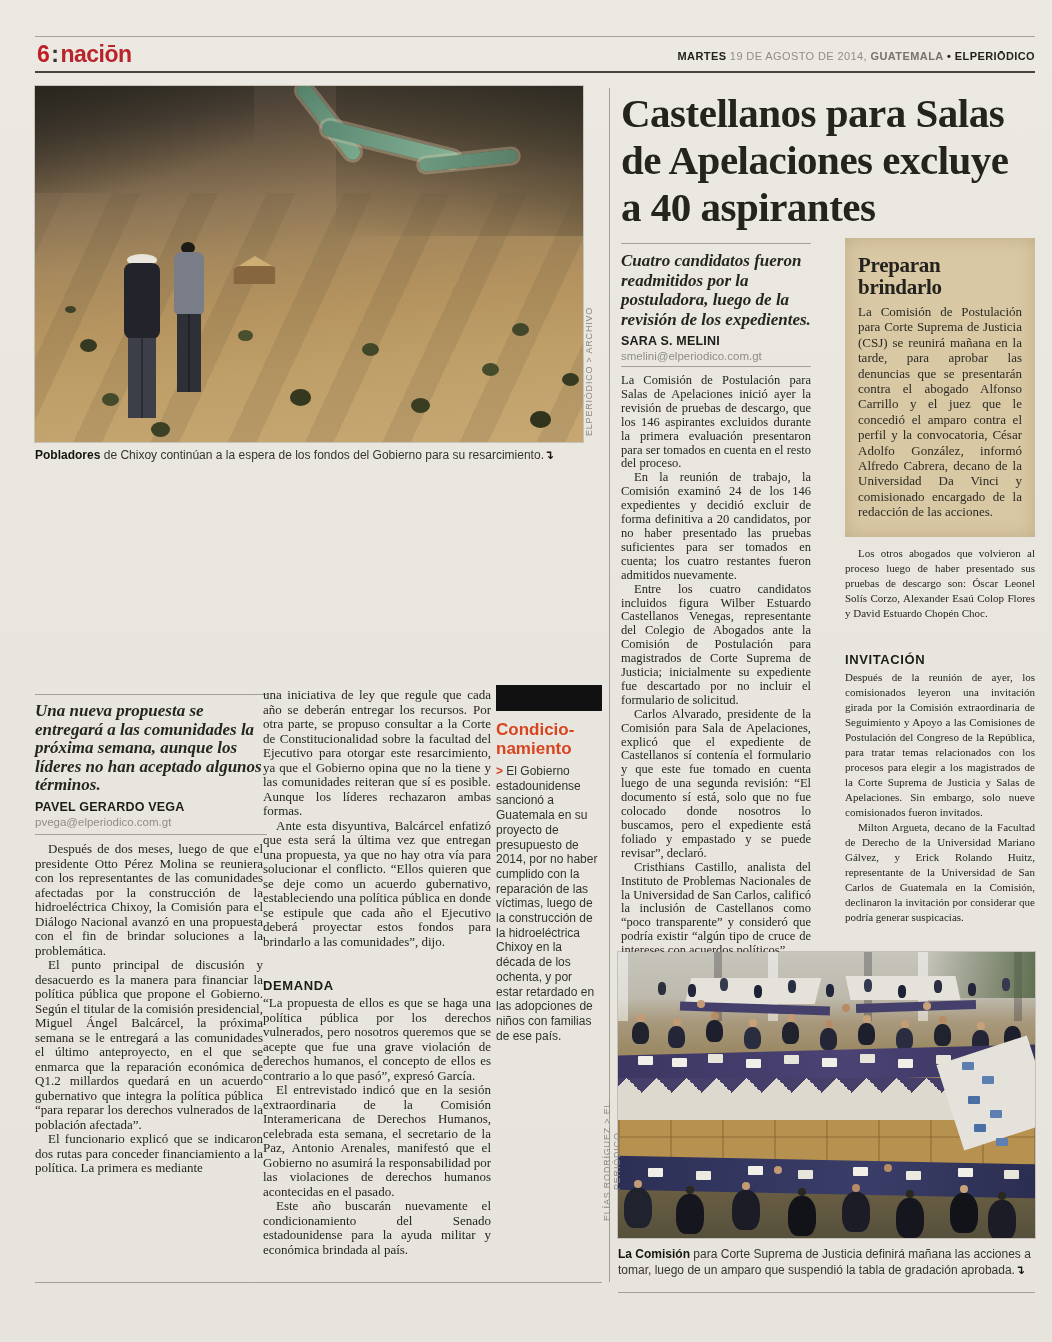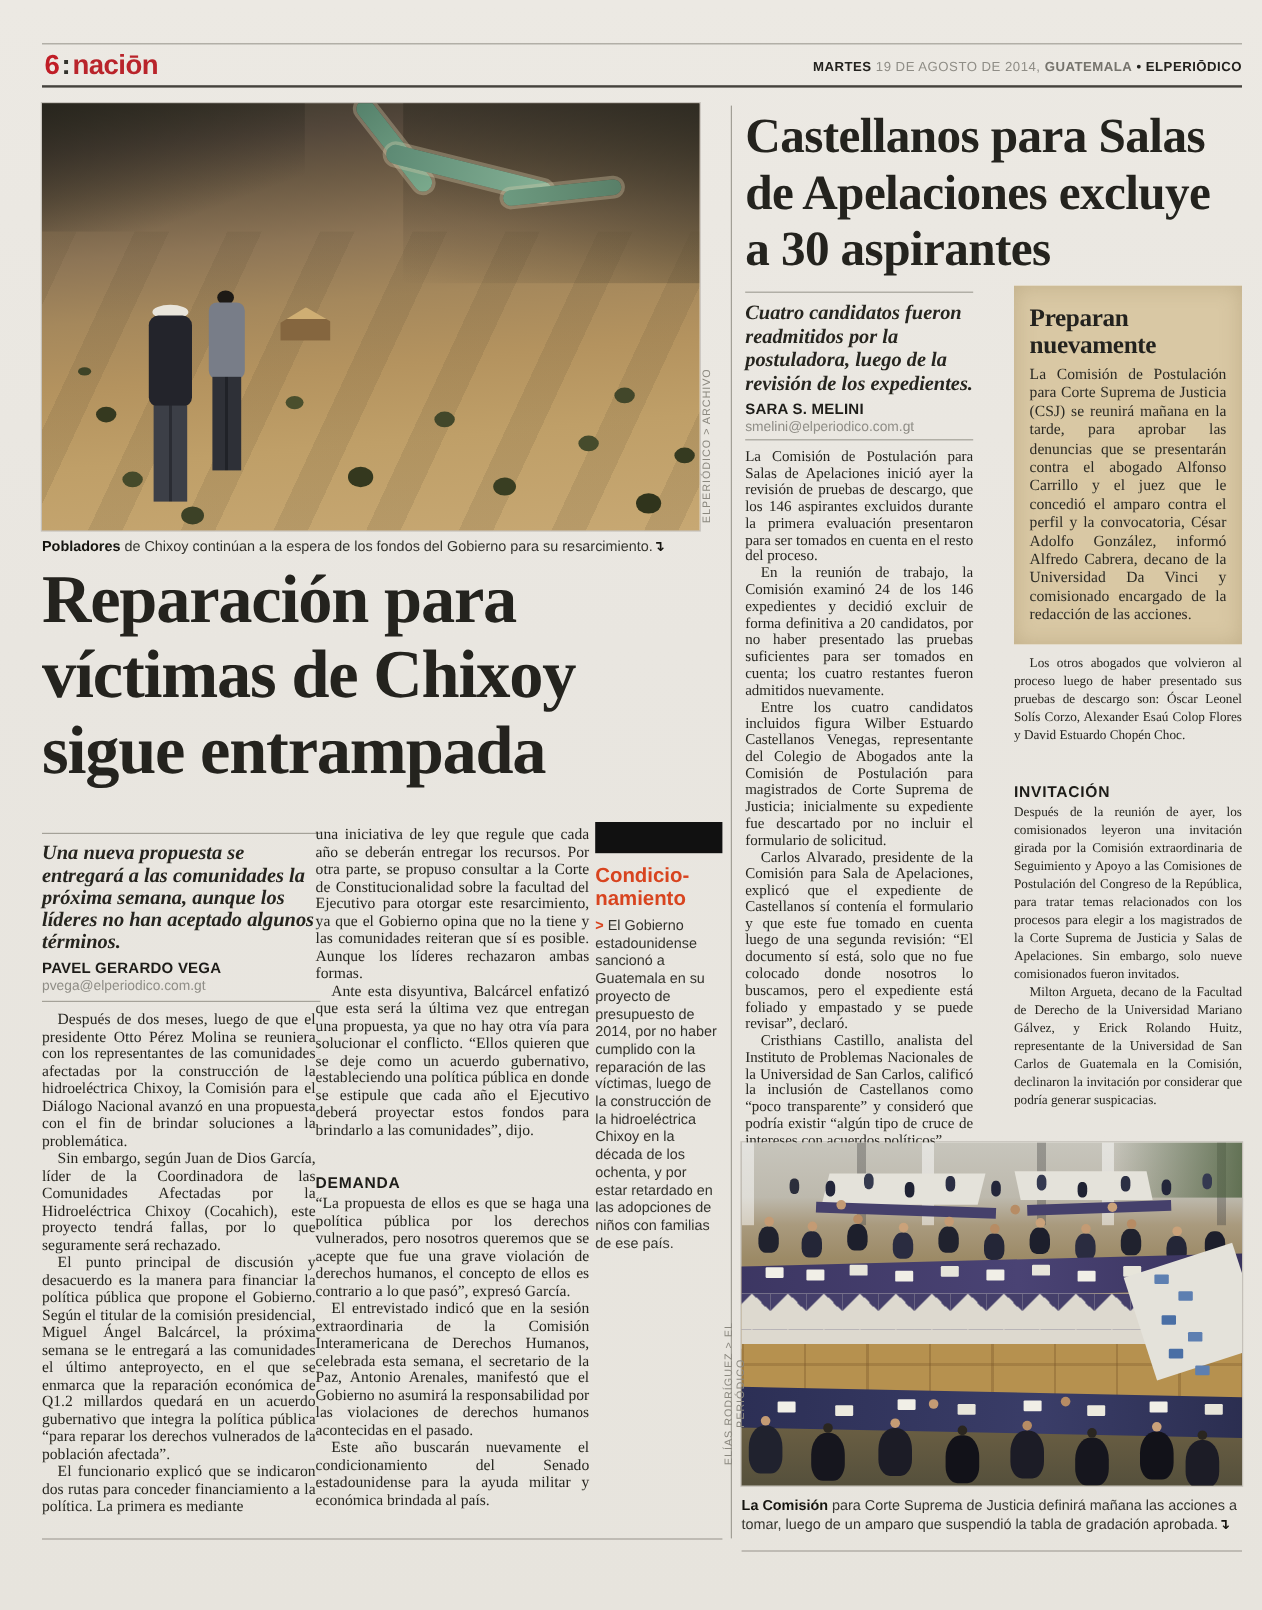--- a/index.html
+++ b/index.html
@@ -133,35 +133,29 @@
       <div style="left:3px;top:10px;width:30px;height:64px;background:#787d88;border-radius:7px;"></div>
       <div style="left:6px;top:72px;width:24px;height:78px;background:linear-gradient(90deg,#2e3037 45%,#202228 45% 55%,#2e3037 55%);"></div>
     </div>
   </div>
   <div class="credit" style="left:584px;top:300px;height:142px;">ELPERIÓDICO &gt; ARCHIVO</div>
   <div class="cap abs" style="left:35px;top:447px;width:566px;">
     <b>Pobladores</b>
     <span>de Chixoy continúan a la espera de los fondos del Gobierno para su resarcimiento.</span><span class="arrow">↴</span>
   </div>
 
-  <div class="headline h-main abs" style="left:35px;top:468px;width:585px;">
-    <div>Reparación para</div>
-    <div>víctimas de Chixoy</div>
-    <div>sigue entrampada</div>
-  </div>
 
   <div class="hr" style="left:35px;top:694px;width:232px;"></div>
   <div class="lead abs" style="left:35px;top:702px;width:236px;">Una nueva propuesta se entregará a las comunidades la próxima semana, aunque los líderes no han aceptado algunos términos.</div>
   <div class="byline abs" style="left:35px;top:800px;text-align:right;">PAVEL GERARDO VEGA</div>
   <div class="mail abs" style="left:35px;top:816px;">pvega@elperiodico.com.gt</div>
   <div class="hr" style="left:35px;top:834px;width:232px;"></div>
 
   <div class="bcol m-col indent-all abs" style="left:35px;top:842px;width:228px;">
       <p>Después de dos meses, luego de que el presidente Otto Pérez Molina se reuniera con los representantes de las comunidades afectadas por la construcción de la hidroeléctrica Chixoy, la Comisión para el Diálogo Nacional avanzó en una propuesta con el fin de brindar soluciones a la problemática.</p>
-      <p>Sin embargo, según Juan de Dios García, líder de la Coordinadora de las Comunidades Afectadas por la Hidroeléctrica Chixoy (Cocahich), este proyecto tendrá fallas, por lo que seguramente será rechazado.</p>
       <p>El punto principal de discusión y desacuerdo es la manera para financiar la política pública que propone el Gobierno. Según el titular de la comisión presidencial, Miguel Ángel Balcárcel, la próxima semana se le entregará a las comunidades el último anteproyecto, en el que se enmarca que la reparación económica de Q1.2 millardos quedará en un acuerdo gubernativo que integra la política pública “para reparar los derechos vulnerados de la población afectada”.</p>
       <p>El funcionario explicó que se indicaron dos rutas para conceder financiamiento a la política. La primera es mediante</p>
     </div>
   <div class="bcol m-col indent-rest abs" style="left:263px;top:688px;width:228px;">
       <p>una iniciativa de ley que regule que cada año se deberán entregar los recursos. Por otra parte, se propuso consultar a la Corte de Constitucionalidad sobre la facultad del Ejecutivo para otorgar este resarcimiento, ya que el Gobierno opina que no la tiene y las comunidades reiteran que sí es posible. Aunque los líderes rechazaron ambas formas.</p>
       <p>Ante esta disyuntiva, Balcárcel enfatizó que esta será la última vez que entregan una propuesta, ya que no hay otra vía para solucionar el conflicto. “Ellos quieren que se deje como un acuerdo gubernativo, estableciendo una política pública en donde se estipule que cada año el Ejecutivo deberá proyectar estos fondos para brindarlo a las comunidades”, dijo.</p>
     </div>
   <div class="subhead abs" style="left:263px;top:978px;">DEMANDA</div>
   <div class="bcol m-col indent-rest abs" style="left:263px;top:996px;width:228px;">
       <p>“La propuesta de ellos es que se haga una política pública por los derechos vulnerados, pero nosotros queremos que se acepte que fue una grave violación de derechos humanos, el concepto de ellos es contrario a lo que pasó”, expresó García.</p>
@@ -178,39 +172,39 @@
   <div class="cond-body abs" style="left:496px;top:764px;width:106px;">
     <span class="gt">&gt;</span>
     <span>El Gobierno estadounidense sancionó a Guatemala en su proyecto de presupuesto de 2014, por no haber cumplido con la reparación de las víctimas, luego de la construcción de la hidroeléctrica Chixoy en la década de los ochenta, y por estar retardado en las adopciones de niños con familias de ese país.</span>
   </div>
 
   <div class="vrule" style="left:609px;top:88px;height:1194px;"></div>
 
   <div class="headline h-right abs" style="left:621px;top:90px;width:416px;">
     <div>Castellanos para Salas</div>
     <div>de Apelaciones excluye</div>
-    <div>a 30 aspirantes</div>
+    <div>a 40 aspirantes</div>
   </div>
   <div class="hr" style="left:621px;top:243px;width:190px;"></div>
   <div class="deck abs" style="left:621px;top:251px;width:194px;">Cuatro candidatos fueron readmitidos por la postuladora, luego de la revisión de los expedientes.</div>
   <div class="byline abs" style="left:621px;top:334px;">SARA S. MELINI</div>
   <div class="mail abs" style="left:621px;top:350px;">smelini@elperiodico.com.gt</div>
   <div class="hr" style="left:621px;top:366px;width:190px;"></div>
   <div class="bcol r-col indent-rest abs" style="left:621px;top:374px;width:190px;">
       <p>La Comisión de Postulación para Salas de Apelaciones inició ayer la revisión de pruebas de descargo, que los 146 aspirantes excluidos durante la primera evaluación presentaron para ser tomados en cuenta en el resto del proceso.</p>
       <p>En la reunión de trabajo, la Comisión examinó 24 de los 146 expedientes y decidió excluir de forma definitiva a 20 candidatos, por no haber presentado las pruebas suficientes para ser tomados en cuenta; los cuatro restantes fueron admitidos nuevamente.</p>
       <p>Entre los cuatro candidatos incluidos figura Wilber Estuardo Castellanos Venegas, representante del Colegio de Abogados ante la Comisión de Postulación para magistrados de Corte Suprema de Justicia; inicialmente su expediente fue descartado por no incluir el formulario de solicitud.</p>
       <p>Carlos Alvarado, presidente de la Comisión para Sala de Apelaciones, explicó que el expediente de Castellanos sí contenía el formulario y que este fue tomado en cuenta luego de una segunda revisión: “El documento sí está, solo que no fue colocado donde nosotros lo buscamos, pero el expediente está foliado y empastado y se puede revisar”, declaró.</p>
       <p>Cristhians Castillo, analista del Instituto de Problemas Nacionales de la Universidad de San Carlos, calificó la inclusión de Castellanos como “poco transparente” y consideró que podría existir “algún tipo de cruce de intereses con acuerdos políticos”.</p>
     </div>
 
   <div class="sidebar" style="left:845px;top:238px;width:190px;height:299px;box-sizing:border-box;padding:16px 13px;">
     <div class="sb-title">
       <div>Preparan</div>
-      <div>nuevamente</div>
+      <div>brindarlo</div>
     </div>
     <div class="sb-body">La Comisión de Postulación para Corte Suprema de Justicia (CSJ) se reunirá mañana en la tarde, para aprobar las denuncias que se presentarán contra el abogado Alfonso Carrillo y el juez que le concedió el amparo contra el perfil y la convocatoria, César Adolfo González, informó Alfredo Cabrera, decano de la Universidad Da Vinci y comisionado encargado de la redacción de las acciones.</div>
   </div>
 
   <div class="bcol r-col2 indent-all abs" style="left:845px;top:546px;width:190px;">
       <p>Los otros abogados que volvieron al proceso luego de haber presentado sus pruebas de descargo son: Óscar Leonel Solís Corzo, Alexander Esaú Colop Flores y David Estuardo Chopén Choc.</p>
     </div>
   <div class="subhead abs" style="left:845px;top:652px;">INVITACIÓN</div>
   <div class="bcol r-col2 indent-rest abs" style="left:845px;top:670px;width:190px;">
       <p>Después de la reunión de ayer, los comisionados leyeron una invitación girada por la Comisión extraordinaria de Seguimiento y Apoyo a las Comisiones de Postulación del Congreso de la República, para tratar temas relacionados con los procesos para elegir a los magistrados de la Corte Suprema de Justicia y Salas de Apelaciones. Sin embargo, solo nueve comisionados fueron invitados.</p>

